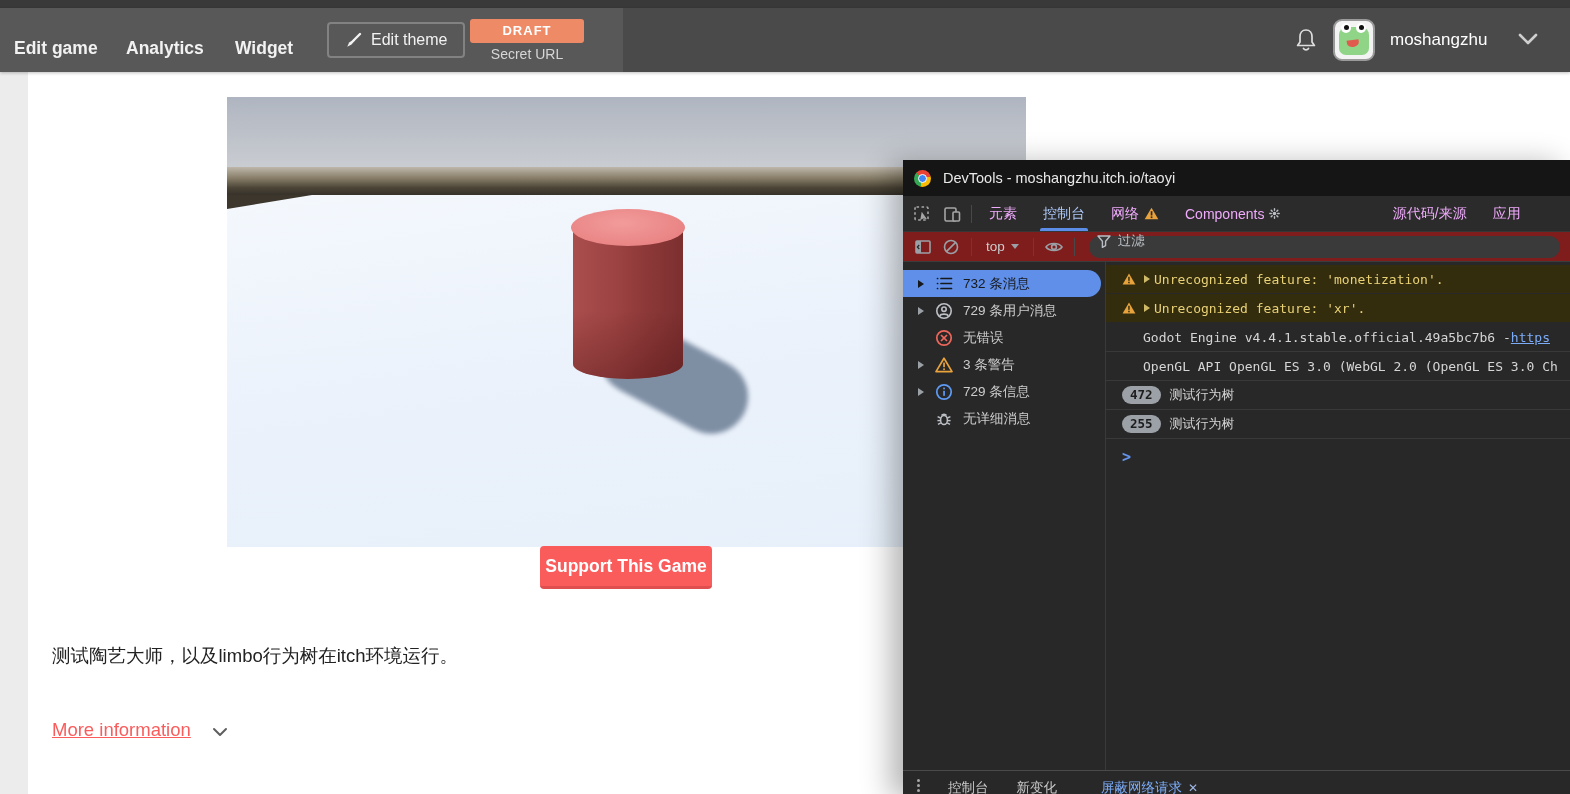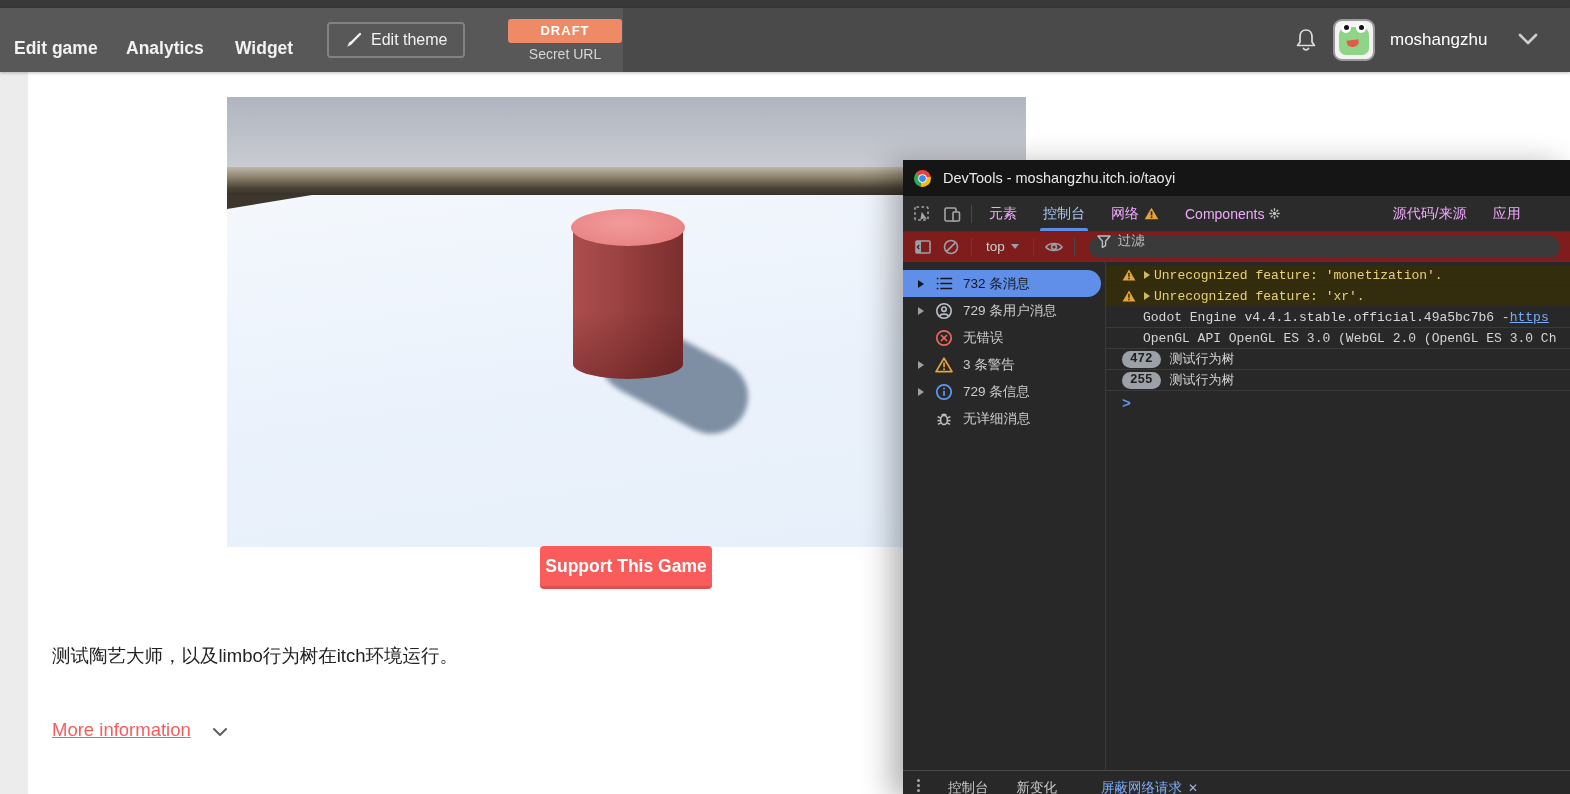--- a/index.html
+++ b/index.html
@@ -11,21 +11,21 @@
   .topstrip { position:absolute; left:0; top:0; width:100%; height:8px; background:#393939; z-index:5; }
   .header { position:absolute; left:0; top:8px; width:100%; height:64px; background:#4a4a4a; z-index:5;
             box-shadow:0 1px 3px rgba(0,0,0,.25); }
   .header-left-zone { position:absolute; left:0; top:0; width:623px; height:64px; background:#585858; }
   .nav-item { position:absolute; top:0; height:80px; display:flex; align-items:center;
               color:#f2f2f2; font-weight:bold; font-size:17.5px; cursor:pointer; }
   .nav-edit { left:14px; } .nav-analytics { left:126px; } .nav-widget { left:235px; }
   .theme-btn { position:absolute; left:327px; top:14px; height:36px; padding:0 16px;
                border:2px solid #828282; border-radius:4px; display:flex; align-items:center; gap:9px;
                color:#f2f2f2; font-size:16px; cursor:pointer; }
-  .draft-wrap { position:absolute; left:508px; top:11px; width:114px; text-align:center; }
+  .draft-wrap { position:absolute; left:470px; top:11px; width:114px; text-align:center; }
   .draft-badge { display:block; background:#ef8a66; border-radius:3px; color:#fff; font-weight:bold;
                  font-size:13px; letter-spacing:1px; padding:4px 0 5px; }
   .secret-url { display:block; margin-top:3px; color:#d6d6d6; font-size:14px; }
   .bell { position:absolute; left:1293px; top:18px; width:26px; height:28px; color:#dedede; cursor:pointer; }
   .avatar { position:absolute; left:1333px; top:11px; width:42px; height:42px; border-radius:9px;
             background:#f3f3f3; border:2px solid #9a9a9a; overflow:hidden; cursor:pointer; }
   .frog { position:absolute; left:4px; top:6px; width:30px; height:28px; background:#8fd487; border-radius:8px 8px 7px 7px; }
   .frog-eye { position:absolute; top:-4px; width:10px; height:10px; background:#fff; border-radius:50%; }
   .frog-eye.l { left:2px; } .frog-eye.r { left:17px; }
   .frog-pupil { position:absolute; left:3px; top:2px; width:5px; height:5px; background:#111; border-radius:50%; }
@@ -106,22 +106,22 @@
   .sb-row { height:27px; display:flex; align-items:center; color:#cdcdcd; font-size:13.5px; cursor:pointer; }
   .sb-row.selected { background:#5f8fe8; color:#16181c; border-radius:0 14px 14px 0; width:198px; }
   .tw { width:10px; margin-left:15px; display:flex; align-items:center; flex:0 0 auto; }
   .tri-r { width:0; height:0; border-top:4.5px solid transparent; border-bottom:4.5px solid transparent;
            border-left:6px solid #9aa0a6; }
   .sb-row.selected .tri-r { border-left-color:#16181c; }
   .sb-ic { width:18px; height:18px; margin-left:7px; display:flex; align-items:center; justify-content:center; flex:0 0 auto; }
   .sb-lbl { margin-left:10px; white-space:nowrap; }
 
   .dt-msgs { flex:1; min-width:0; overflow:hidden; padding-top:3px; font-family:"DejaVu Sans Mono", monospace; }
-  .msg { height:21px; display:flex; align-items:center; padding-left:16px; white-space:nowrap; overflow:hidden;
-         font-size:13px; color:#d5d5d5;font-family:Liberation Mono, monospace; }
+  .msg { height:29px; display:flex; align-items:center; padding-left:16px; white-space:nowrap; overflow:hidden;
+         font-size:13px; color:#d5d5d5; }
   .msg.warn { background:#332d0e; color:#e9d178; border-bottom:1px solid #282828; }
   .msg.warn .tw { margin-left:8px; }
   .msg.warn .tri-r { border-left-color:#cdb968; }
   .msg.info { padding-left:37px; border-bottom:1px solid #393939; }
   .msg.count { border-bottom:1px solid #393939; }
   .count-badge { background:#9ba1a7; color:#1d1d1d; font-weight:bold; border-radius:10px; padding:1px 8px 2px;
                  font-size:12.5px; margin-right:9px; flex:0 0 auto; }
   .msg-link { color:#7cacf8; text-decoration:underline; cursor:pointer; }
   .msg.prompt { border-bottom:none; margin-top:3px; }
   .prompt-chev { color:#6494ed; font-weight:bold; font-size:15px; }

